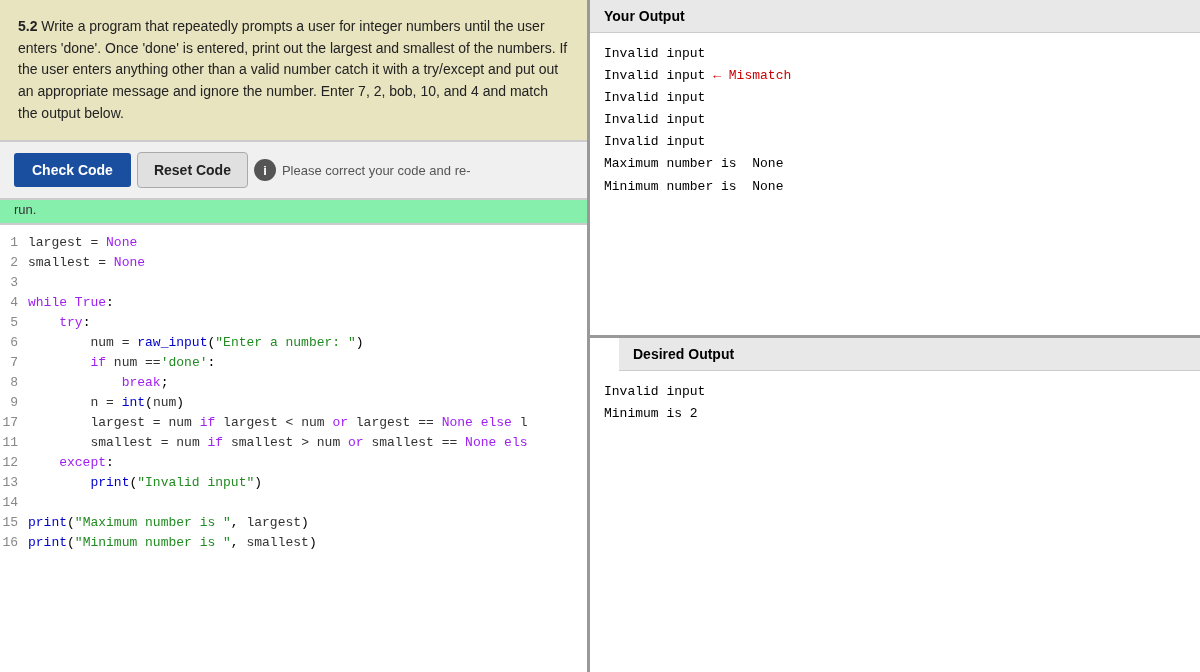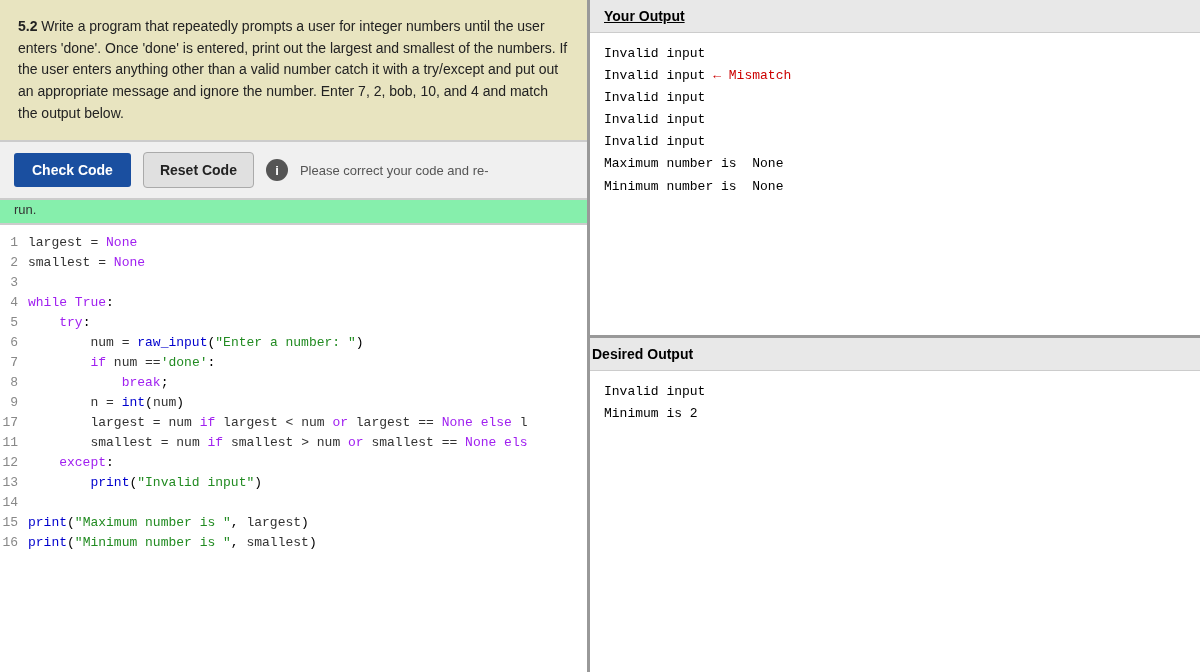--- a/index.html
+++ b/index.html
@@ -41,21 +41,21 @@
 
     .problem-description strong {
       font-weight: bold;
       text-align: right;
     }
 
     .toolbar {
       display: flex;
       align-items: center;
       padding: 10px 14px;
-      gap: 12px;
+      gap: 6px;
       background: #f0f0f0;
       border-bottom: 2px solid #ccc;
       flex-shrink: 0;
       flex-wrap: nowrap;
     }
 
     .btn-check {
       background: #1a4fa0;
       color: #fff;
       border: none;
@@ -164,21 +164,20 @@
       overflow: hidden;
     }
 
     .output-header {
       background: #e8e8e8;
       padding: 8px 14px;
       font-size: 14px;
       font-weight: bold;
       border-bottom: 1px solid #ccc;
       flex-shrink: 0;
-      text-decoration: underline;
     }
 
     .output-content {
       flex: 1;
       padding: 10px 14px;
       font-family: 'Courier New', Courier, monospace;
       font-size: 13px;
       overflow-y: auto;
       background: #fff;
       line-height: 1.7;
@@ -190,25 +189,26 @@
 
     .desired-section {
       flex: 1;
       display: flex;
       flex-direction: column;
       overflow: hidden;
     }
 
     .desired-header {
       background: #e8e8e8;
-      padding: 8px 2px;
+      padding: 8px 14px;
       font-size: 14px;
       font-weight: bold;
       border-bottom: 1px solid #ccc;
       flex-shrink: 0;
+      margin-left: 29px;
     }
 
     .desired-content {
       flex: 1;
       padding: 10px 14px;
       font-family: 'Courier New', Courier, monospace;
       font-size: 13px;
       overflow-y: auto;
       background: #fff;
       line-height: 1.7;

